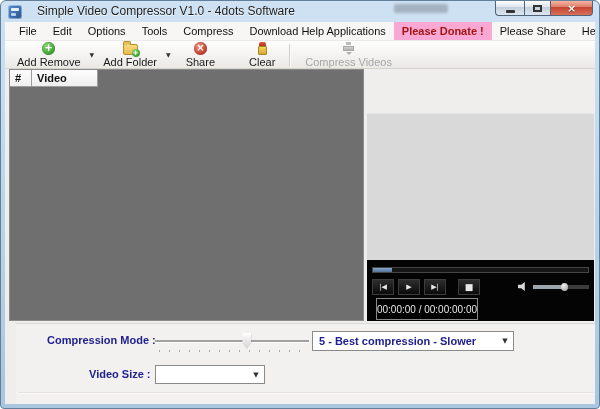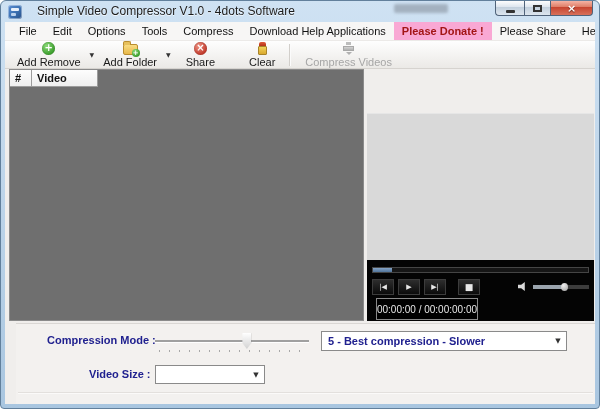--- a/index.html
+++ b/index.html
@@ -81,21 +81,21 @@
   .bottom-panel .grip-line{position:absolute;left:2px;right:2px;top:68px;border-top:1px solid #e3e0dd;border-bottom:1px solid #fbfaf9;}
   .navy-label{position:absolute;font-size:11px;font-weight:bold;color:#20218f;white-space:nowrap;}
   .lbl-compression{left:31px;top:10px;}
   .lbl-videosize{left:73px;top:44px;}
   .slider{position:absolute;left:139px;top:6px;width:154px;height:26px;cursor:pointer;}
   .slider .track{position:absolute;left:0;right:0;top:10px;height:2px;background:#a0a0a0;border-bottom:1px solid #fff;}
   .slider .ticks{position:absolute;left:4px;right:4px;top:20px;height:2px;background:repeating-linear-gradient(to right,#a8a8a8 0 1px,transparent 1px 10px);}
   .slider-thumb{position:absolute;top:3px;width:9px;height:16px;margin-left:-5px;
     background:linear-gradient(#ffffff,#d2d2d2);clip-path:polygon(0 0,100% 0,100% 62%,50% 100%,0 62%);filter:drop-shadow(0 0 1px #6e6e6e);}
   .combo{position:absolute;background:#fff;border:1px solid #8a8a8a;box-sizing:border-box;display:flex;align-items:center;cursor:pointer;}
-  .combo-1{left:305px;top:7px;width:246px;height:20px;}
+  .combo-1{left:296px;top:7px;width:202px;height:20px;}
   .combo-2{left:139px;top:41px;width:110px;height:19px;}
   .combo .combo-text{flex:1;padding-left:6px;font-size:11px;font-weight:bold;color:#20218f;white-space:nowrap;overflow:hidden;}
   .combo .combo-arrow{width:16px;text-align:center;font-size:7px;color:#333;}
 </style>
 </head>
 <body>
 
 <div class="window">
 
   <div class="titlebar">

